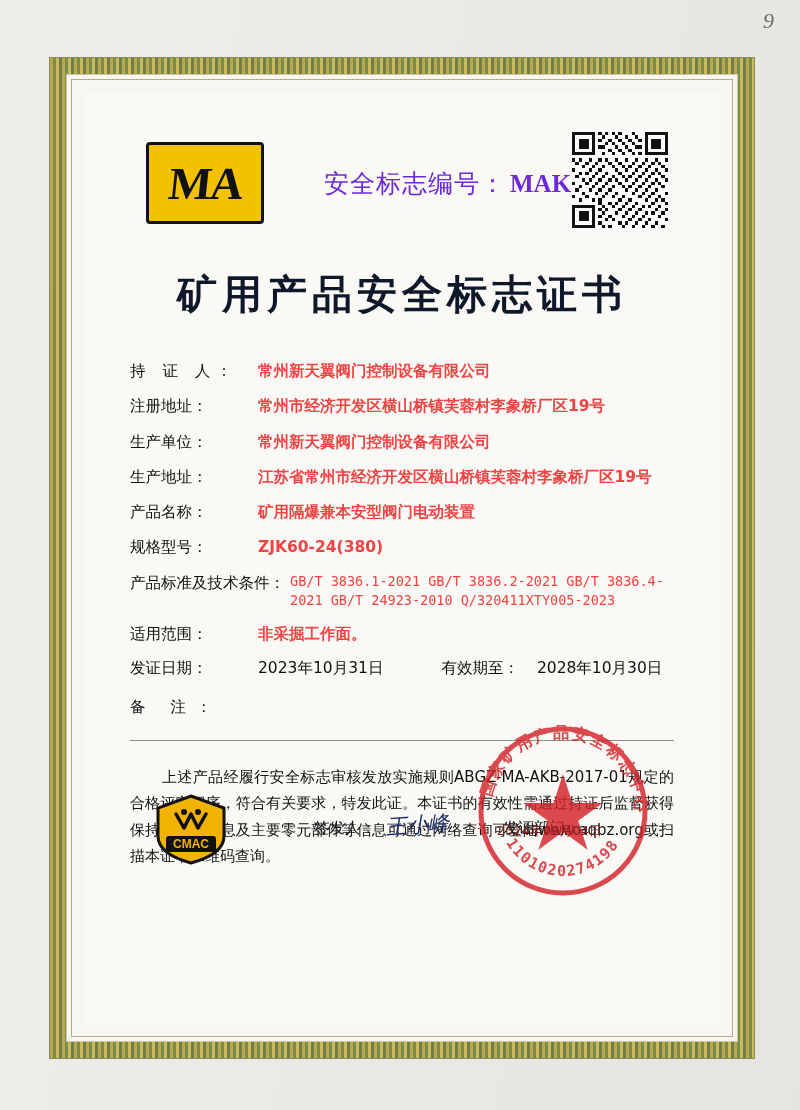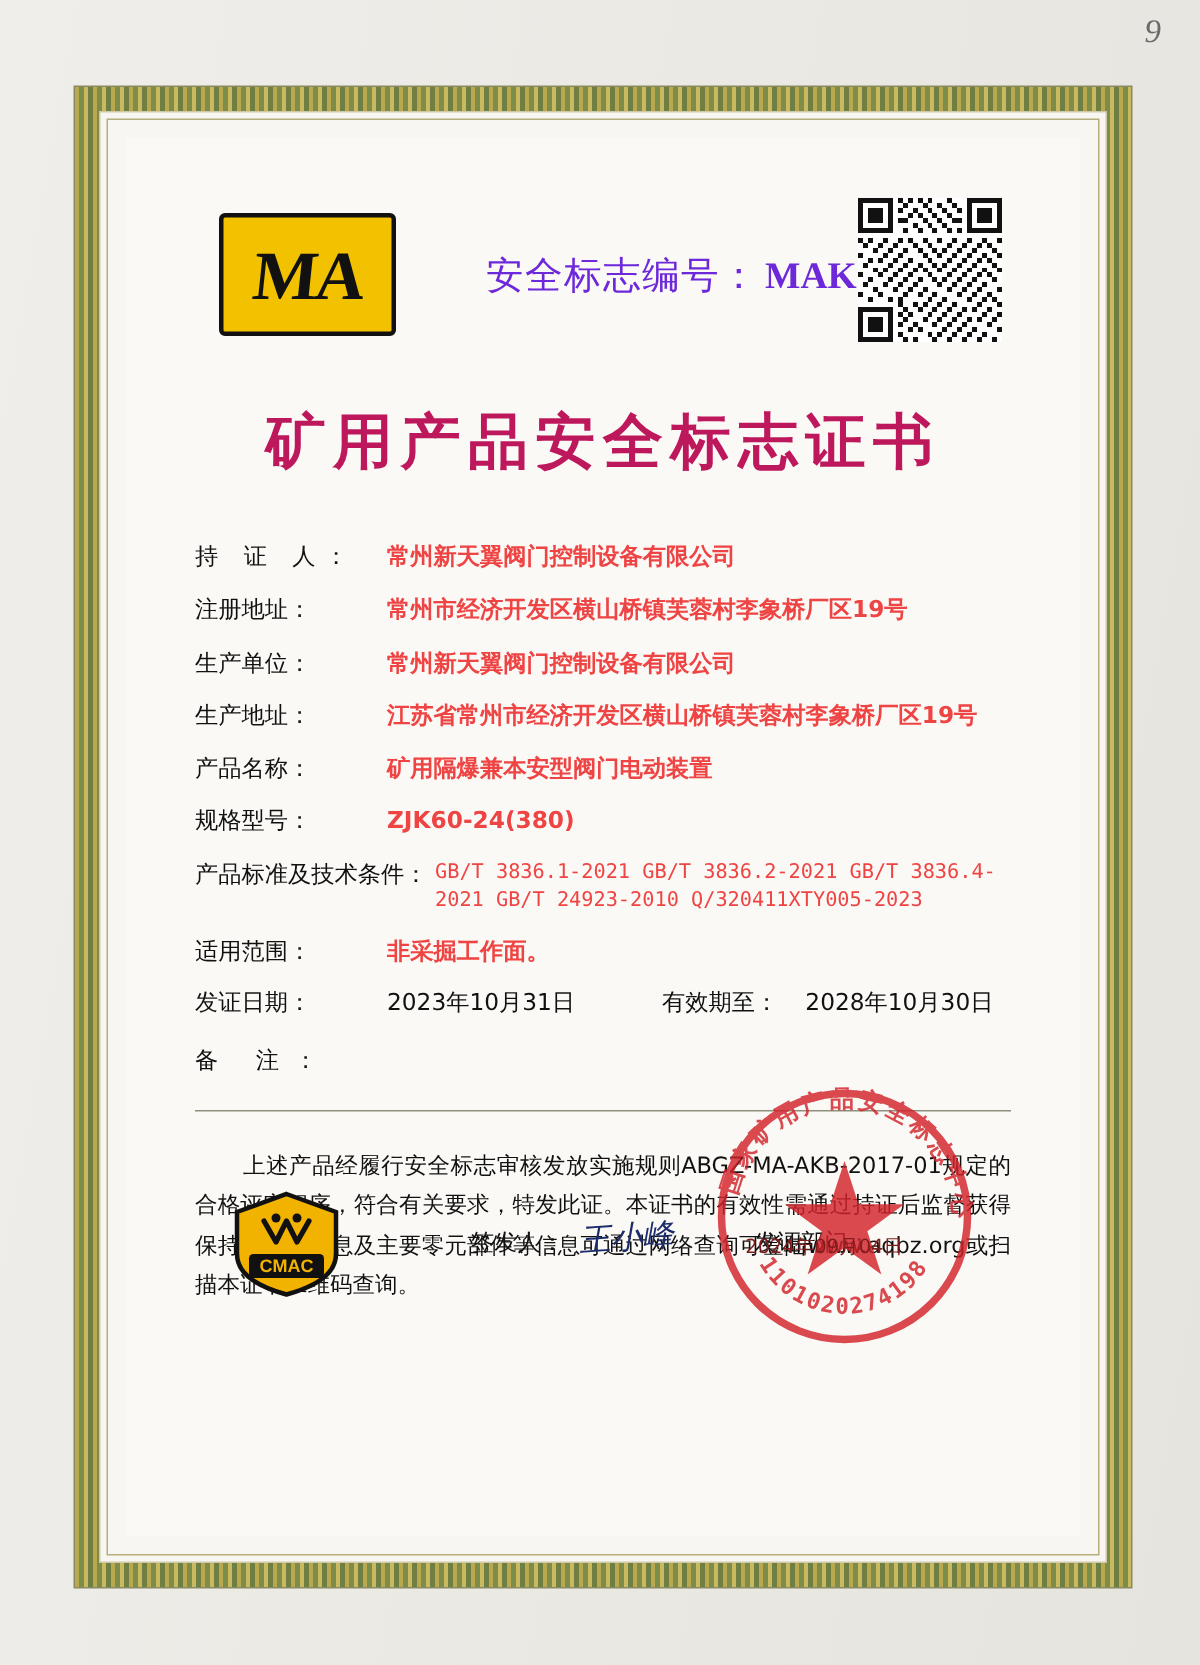--- a/index.html
+++ b/index.html
@@ -68,21 +68,21 @@
   }
   #qr svg{display:block;}
   
   #title{
     position:absolute;left:0;right:0;top:175px;
     text-align:center;
     font-family:"DejaVu Serif", serif;
     font-weight:bold;
     font-size:40px;
     letter-spacing:5px;
-    color:#be185d;
+    color:#0f172a;
   }
   
   #fields{
     position:absolute;left:46px;right:46px;top:268px;
     font-size:15.5px;color:#111;
   }
   .row{display:flex;align-items:flex-start;margin-bottom:12px;line-height:1.5;}
   .row .lab{
     width:128px;flex:0 0 128px;
     font-family:"DejaVu Sans", sans-serif;

